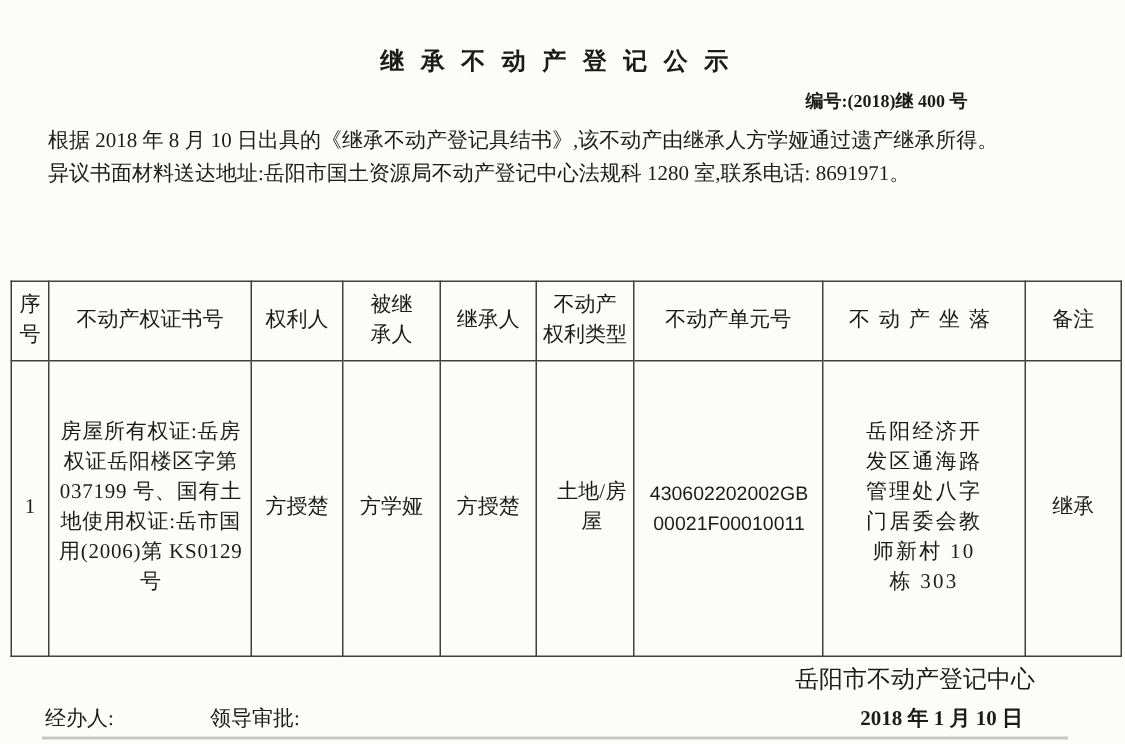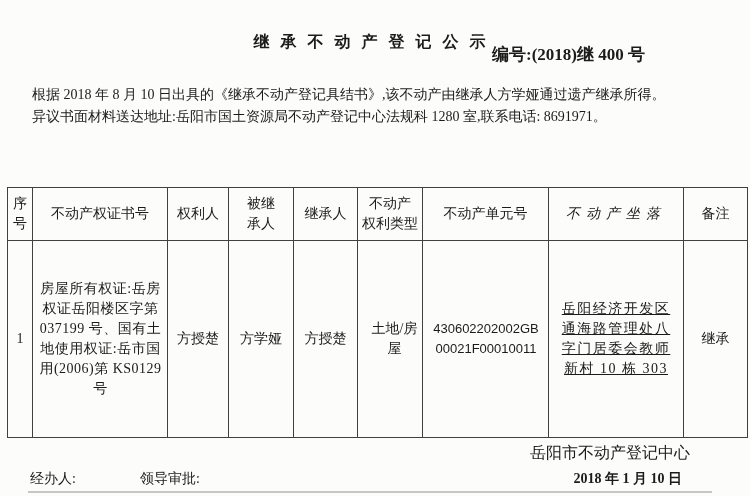--- a/index.html
+++ b/index.html
@@ -20,22 +20,22 @@
     top: 31px; left: 0;
     width: 100%;
     text-align: center;
     font-size: 16px;
     font-weight: bold;
     letter-spacing: 11px;
     line-height: 22px;
   }
   .doc-no {
     position: absolute;
-    top: 43px; right: 105px;
-    font-size: 17px;
+    top: 59px; right: 105px;
+    font-size: 12px;
     font-weight: 600;
   }
   .paras {
     position: absolute;
     top: 84px; left: 4px;
     width: 743px;
     line-height: 22px;
   }
   .paras p { text-indent: 2em; text-align: justify; }
   table.reg {
@@ -50,42 +50,41 @@
     border: 1px solid #404040;
     vertical-align: middle;
     text-align: center;
     font-weight: normal;
     line-height: 20px;
     white-space: pre-line;
     overflow: hidden;
   }
   tr.hdr { height: 53px; }
   tr.body-row { height: 197px; }
-  th.spaced { letter-spacing: 6px; font-style: italic; }
+  th.spaced { letter-spacing: 6px; }
   td.cert {
     text-align: justify;
     padding: 0 5px 0 6px;
     line-height: 22px;
     letter-spacing: 0.5px;
   }
   td.unit {
     text-align: left;
     padding: 0 6px 0 7px;
     font-family: "Liberation Sans", "DejaVu Sans", sans-serif;
     font-size: 13px;
     font-weight: 600;
     line-height: 22px;
     word-break: break-all;
   }
   td.loc {
     text-align: justify;
-    padding: 0 8px;
+    padding: 0 24px;
     line-height: 23px;
     letter-spacing: 1.5px;
-    text-decoration: underline;
   }
   td.rtype { text-align: left; padding-left: 9px; line-height: 22px; }
   .footer-org {
     position: absolute;
     top: 443px; right: 60px;
     font-size: 16px;
   }
   .footer-handler { position: absolute; top: 470px; left: 30px; }
   .footer-approval { position: absolute; top: 470px; left: 140px; }
   .footer-date { position: absolute; top: 470px; right: 68px; font-weight: 600; }

